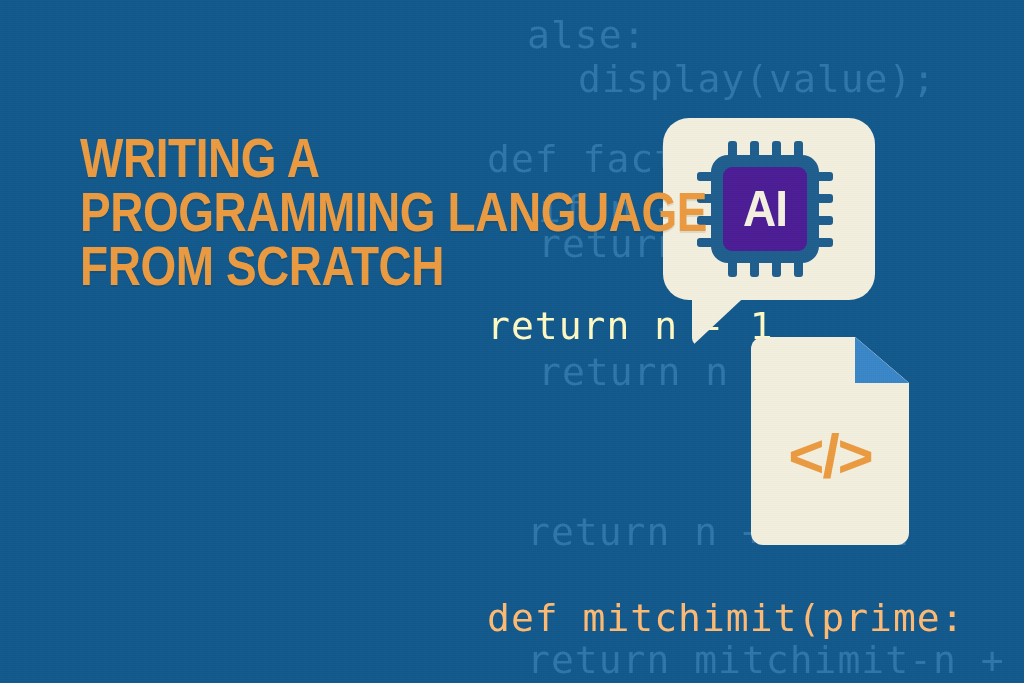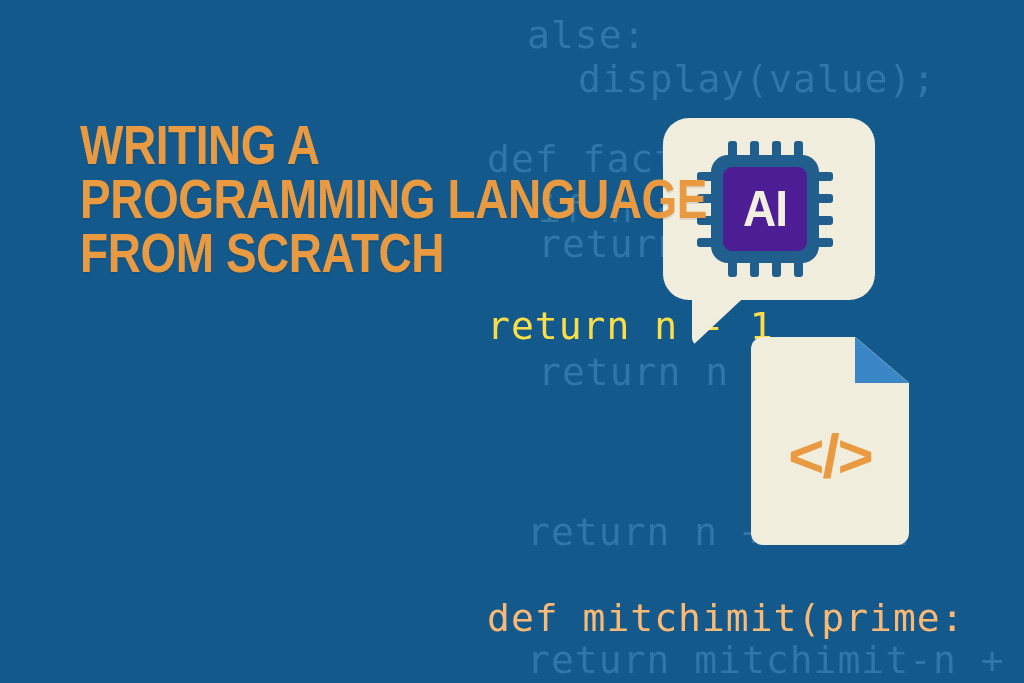--- a/index.html
+++ b/index.html
@@ -56,21 +56,21 @@
     font-size: 64px;
     line-height: 0.96;
     letter-spacing: -0.5px;
     transform: scaleX(0.82);
     transform-origin: left center;
     white-space: pre;
     text-shadow: 0 2px 0 rgba(0,0,0,.09);
   }
   .t-main { color: #f4f1e1; font-size: 66px; }
   .t-sub  { color: #eb9b41; font-size: 56px; }
-  #sub-block { margin-top: 22px; }
+  #sub-block { margin-top: 35px; }
 
   
   #bubble {
     position: absolute;
     left: 663px;
     top: 118px;
     width: 212px;
     height: 182px;
     background: #f2efdf;
     border-radius: 26px;
@@ -175,21 +175,21 @@
 <body>
 
 <div id="canvas">
 
   <div id="code-bg">
       <div class="code-line" style="left: 527px; top: 13px; color: rgb(47, 118, 168);">alse:</div>
       <div class="code-line" style="left: 578px; top: 57px; color: rgb(47, 118, 168);">display(value);</div>
       <div class="code-line" style="left: 487px; top: 137px; color: rgb(47, 118, 168);">def factor</div>
       <div class="code-line" style="left: 538px; top: 187px; color: rgb(47, 118, 168);">if n &lt;=</div>
       <div class="code-line" style="left: 538px; top: 222px; color: rgb(47, 118, 168);">return</div>
-      <div class="code-line" style="left: 487px; top: 304px; color: #fde047;">return n - 1</div>
+      <div class="code-line" style="left: 487px; top: 304px; color: #fef9c3;">return n - 1</div>
       <div class="code-line" style="left: 538px; top: 350px; color: rgb(47, 118, 168);">return n +=</div>
       <div class="code-line" style="left: 527px; top: 510px; color: rgb(47, 118, 168);">return n + n + 1</div>
       <div class="code-line" style="left: 487px; top: 596px; color: #fdba74;">def mitchimit(prime:</div>
       <div class="code-line" style="left: 527px; top: 638px; color: rgb(47, 118, 168);">return mitchimit-n + 1)</div>
     </div>
 
   <div id="headline">
     <div id="sub-block">
       <div class="t-line t-sub">WRITING A</div>
       <div class="t-line t-sub">PROGRAMMING LANGUAGE</div>

